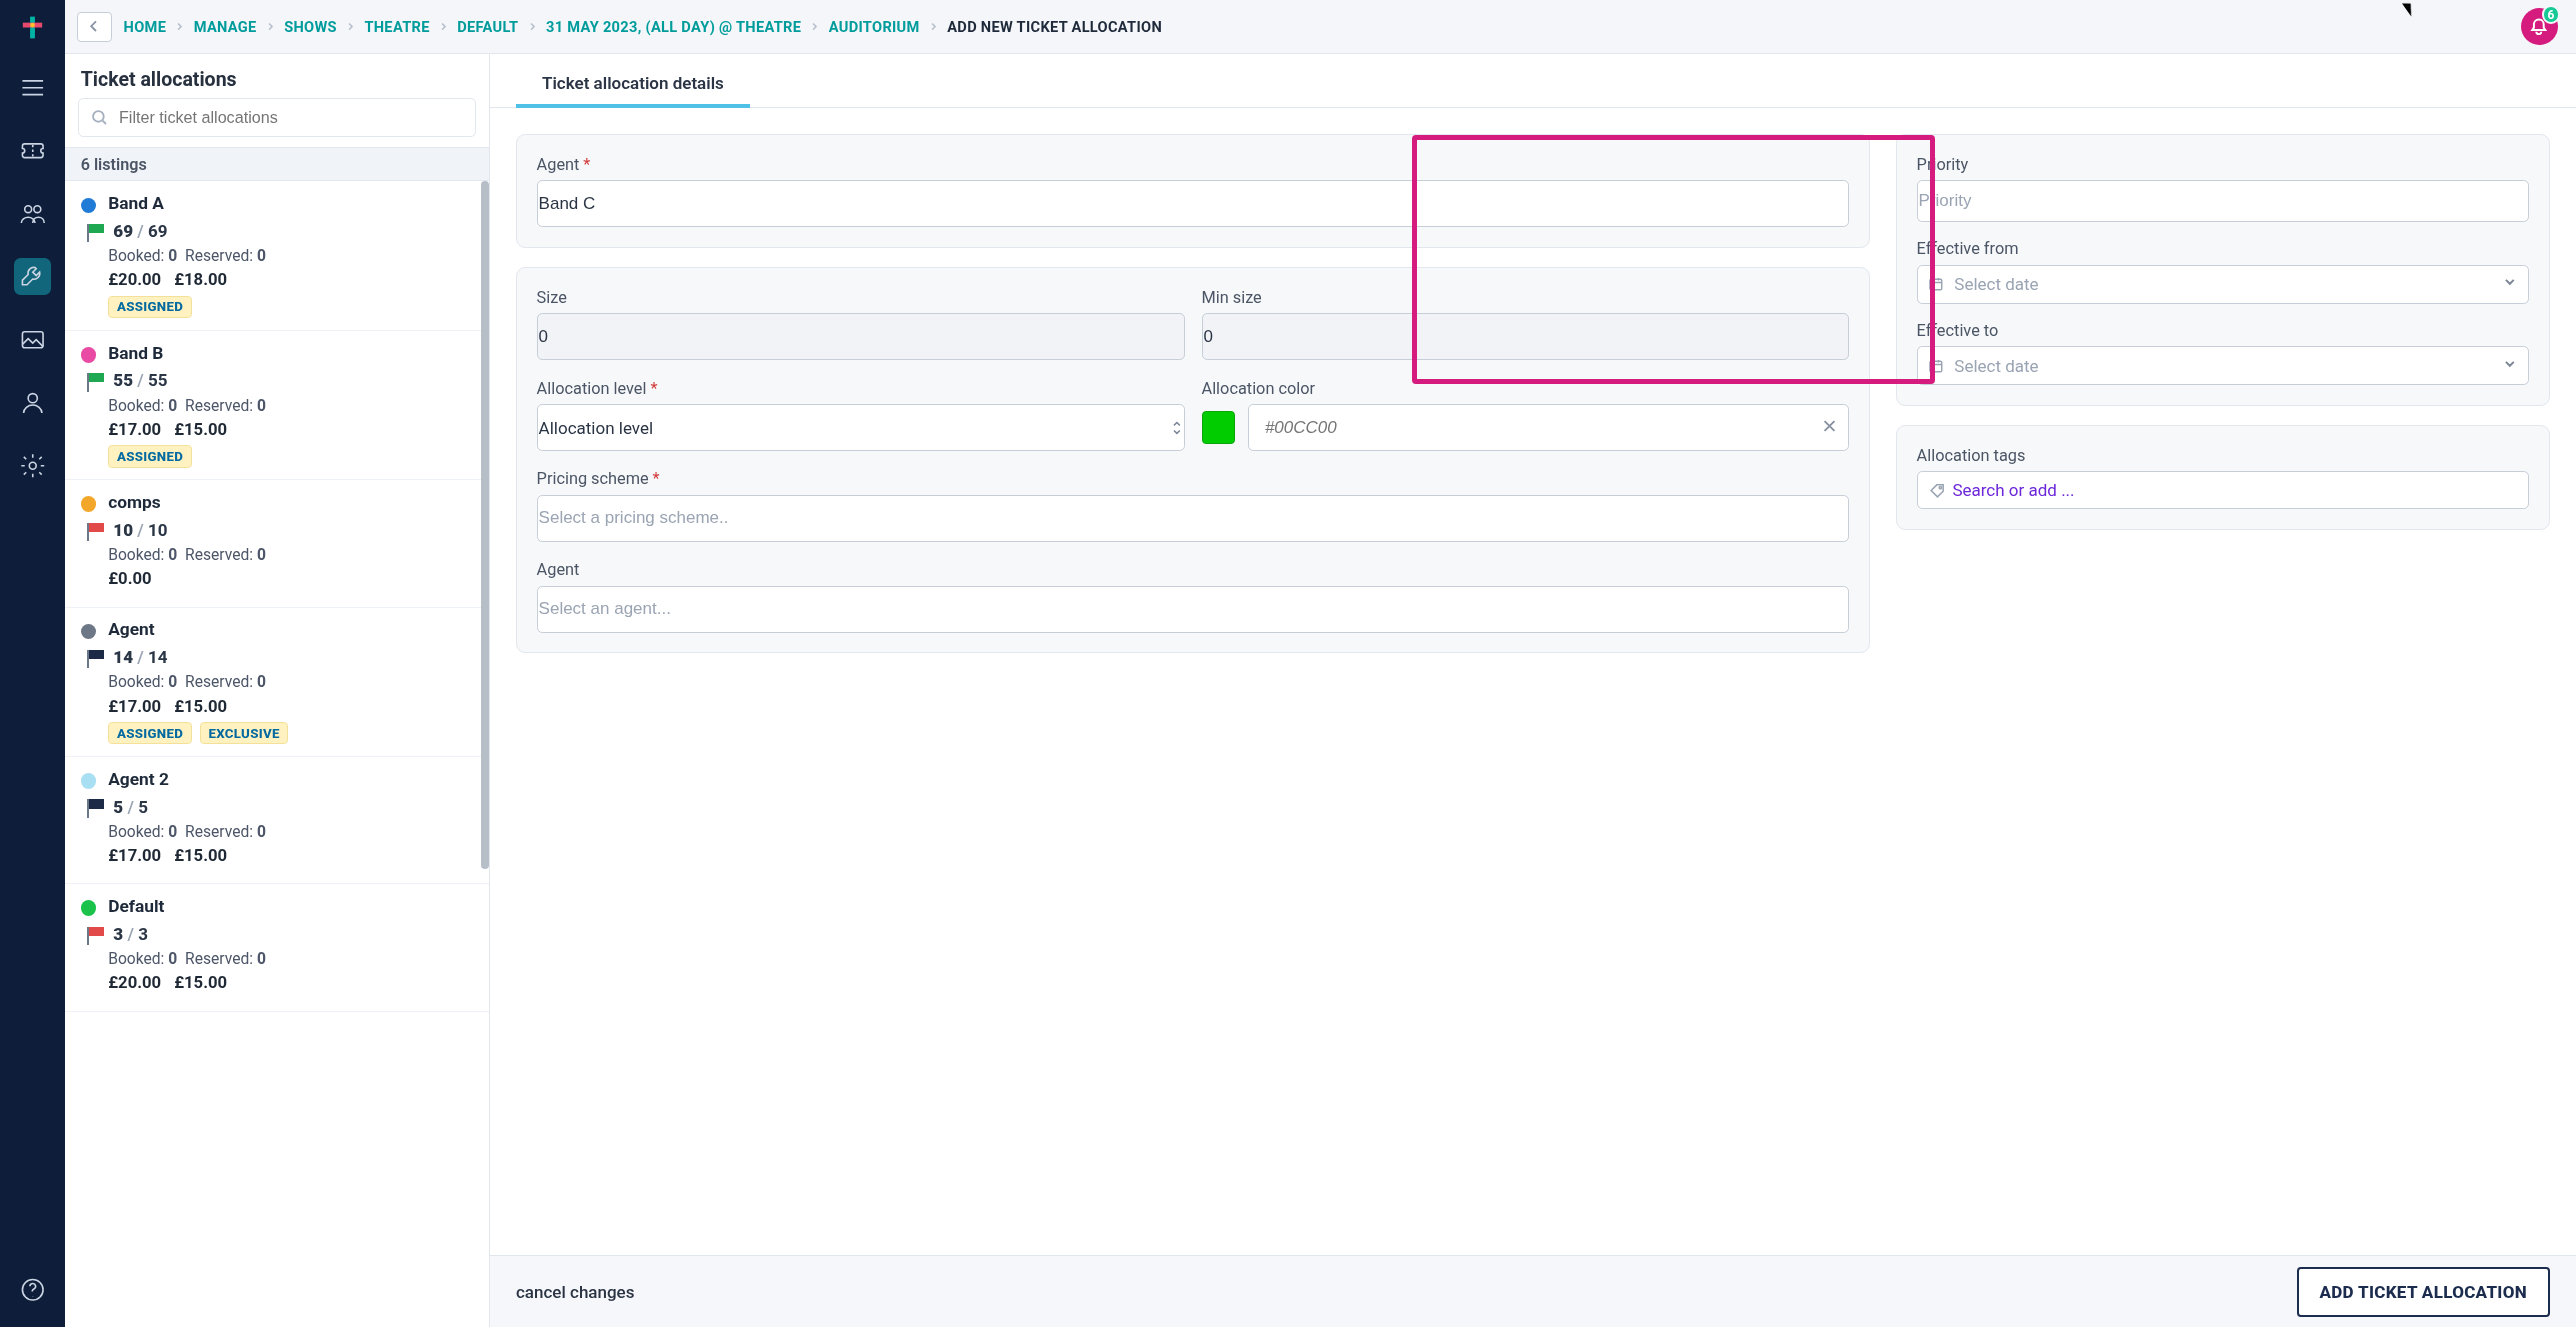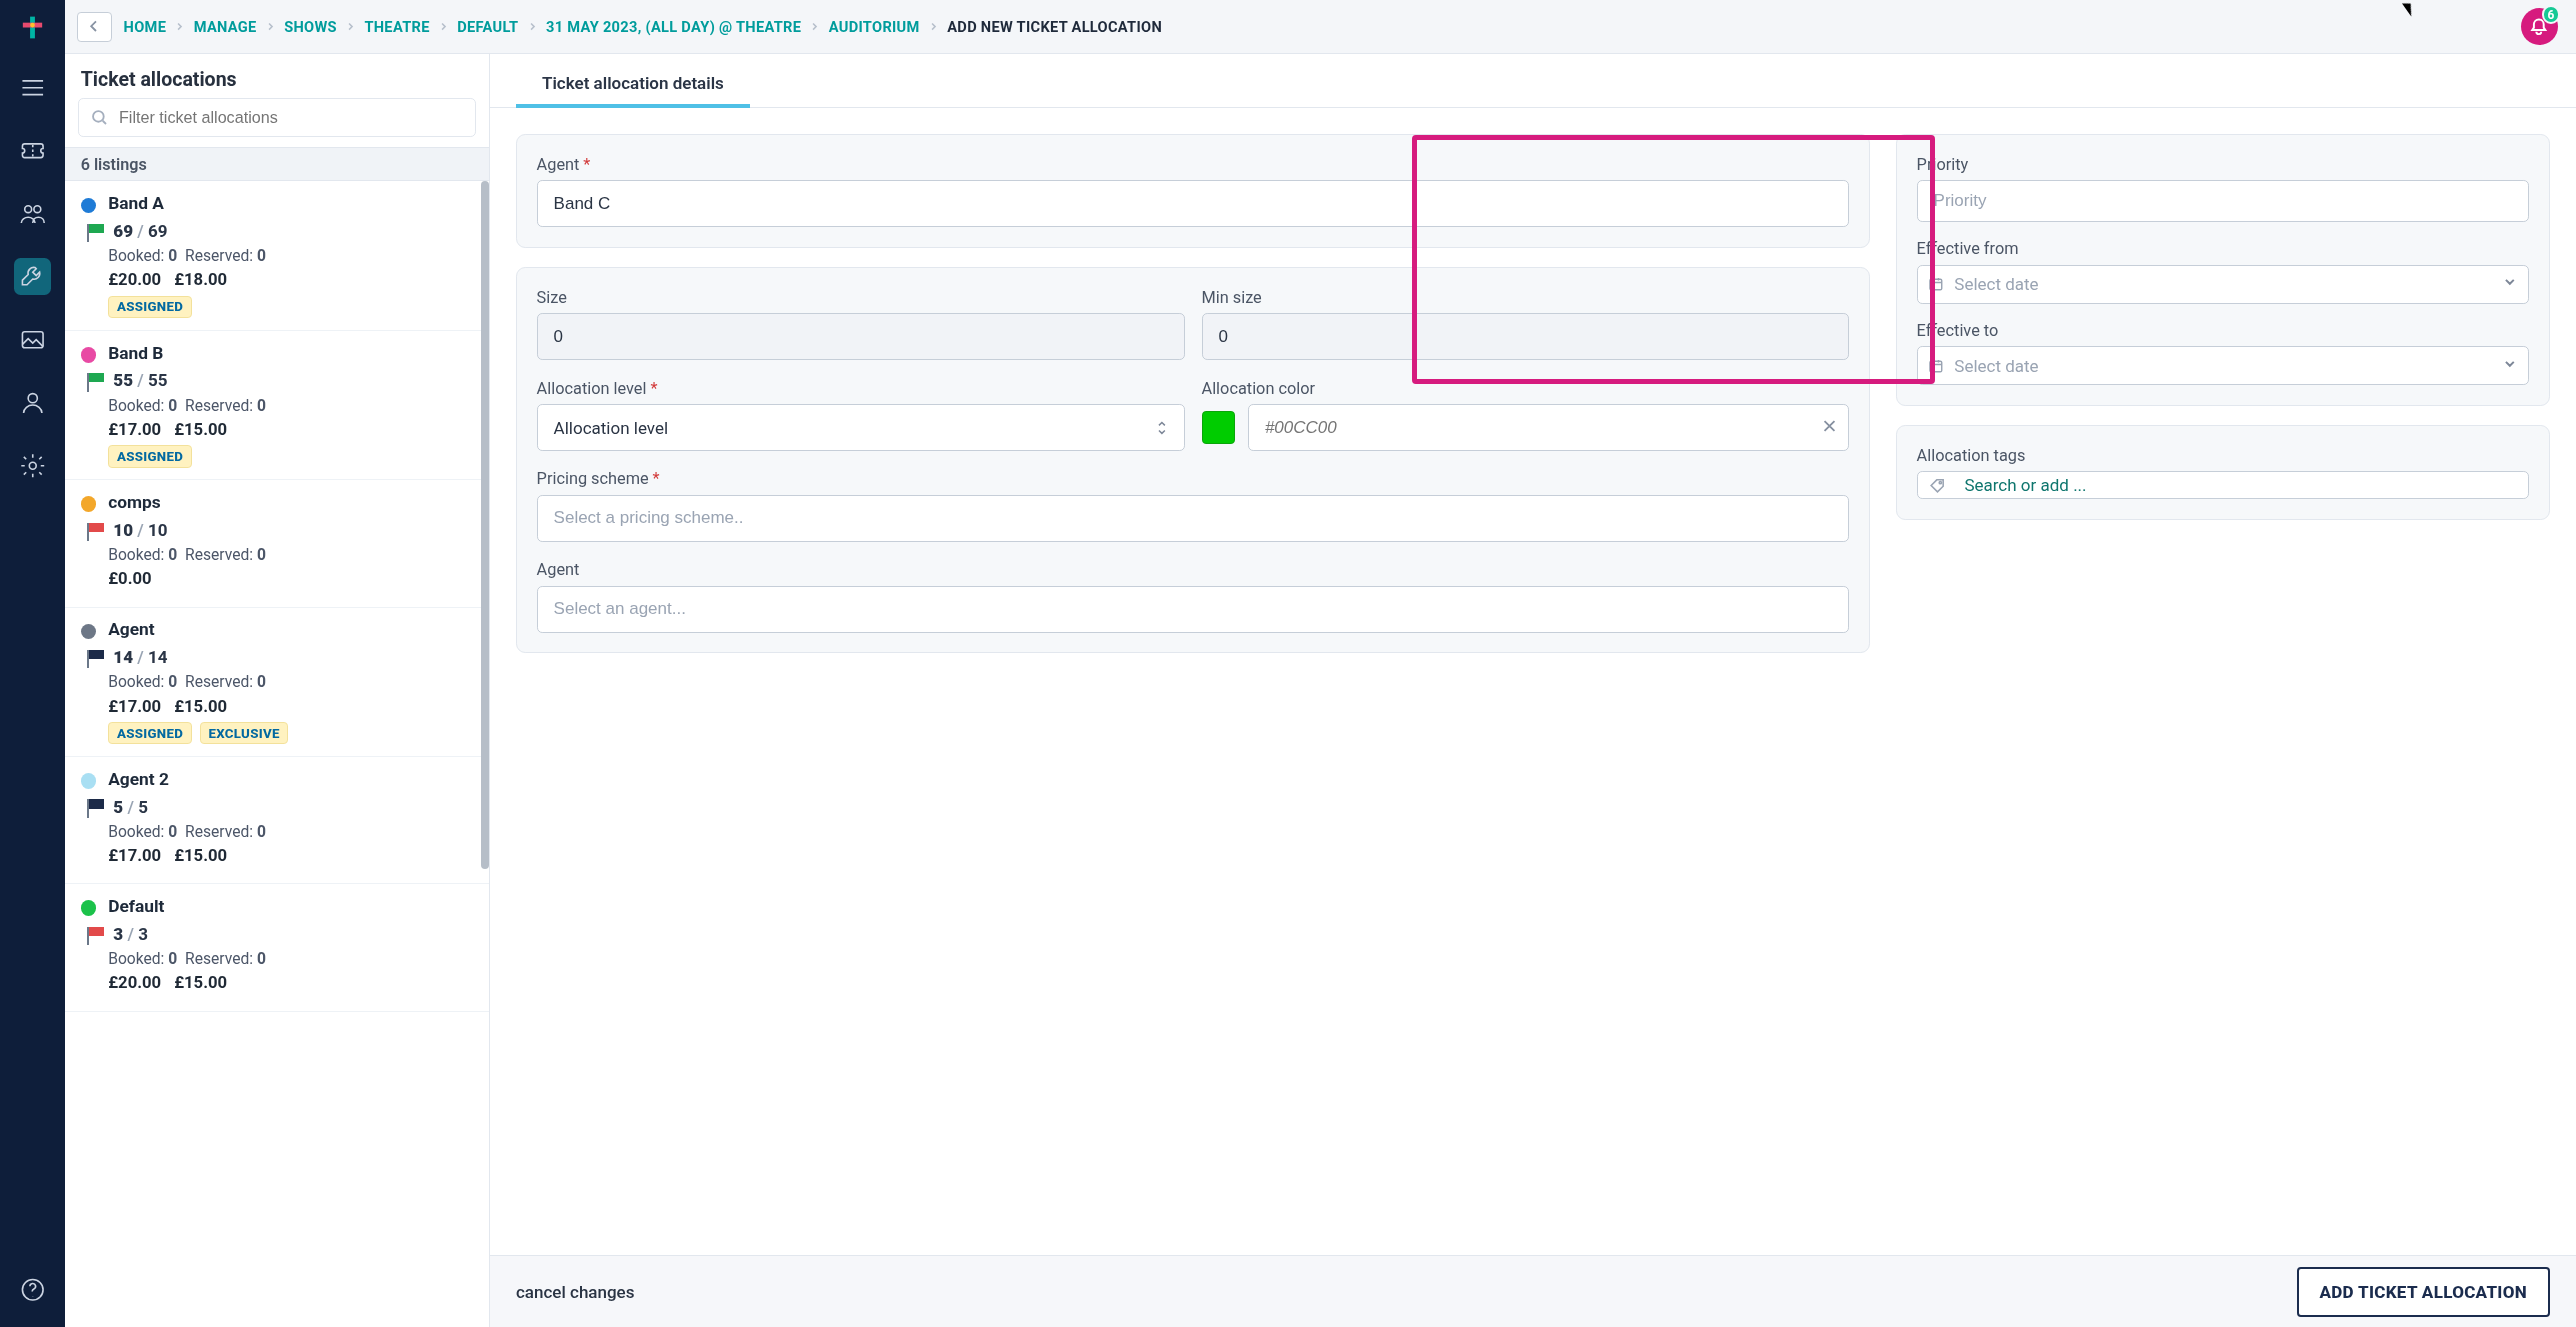--- a/index.html
+++ b/index.html
@@ -77,42 +77,42 @@
   .details{flex:1;display:flex;flex-direction:column;min-width:0;background:#fff;position:relative}
   .tabsbar{height:54px;border-bottom:1.3px solid var(--border);display:flex;align-items:flex-end;padding:0 26px}
   .tab{padding:0 26px 14.4px 26px;font-weight:600;color:#2b3546;position:relative}
   .tab.active::after{content:"";position:absolute;left:0;right:0;bottom:-1.3px;height:3.9px;background:var(--accent-cyan)}
   .formwrap{flex:1;overflow:auto;padding:26px 26px 118px 26px;display:flex;gap:26px}
   .leftcol{flex:1;min-width:0}
   .rightcol{width:654px;max-width:40%}
   .card{background:var(--panel);border:1.3px solid var(--border);border-radius:9.2px;padding:19.6px;margin-bottom:19.6px}
   .label{color:#4b5565;font-size:.96em;margin-bottom:6.5px}
   .req{color:#d23b3b;margin-left:3.9px}
-  .input,.select{width:100%;height:47px;border:1.3px solid var(--border-strong);border-radius:5.2px;background:#fff;padding:0 16px;font-size:1em;color:#2a3444}
+  .input,.select{width:100%;height:47px;border:1.3px solid var(--border-strong);border-radius:5.2px;background:#fff;padding:0 1px;font-size:1em;color:#2a3444}
   .input::placeholder{color:#9aa4b3}
   .select{display:flex;align-items:center;justify-content:space-between;color:#2a3444}
   .select .sel-ico{display:flex;flex-direction:column;gap:0px;color:#7d8798}
   .select .sel-ico svg{width:11.8px;height:7.8px;stroke:#7d8798;fill:none;stroke-width:3}
   .row2{display:flex;gap:17px}
   .row2 > div{flex:1}
   .togglecol{display:flex;flex-direction:column;gap:18.3px;align-items:flex-end;padding-right:3.9px;margin-top:19.6px}
   .togglerow .tlabel{color:#2a3444;margin-right:17px}
   .togglerow{display:flex;align-items:center;justify-content:flex-end;gap:6.5px}
   .toggle{width:64px;height:34px;border-radius:19.6px;background:var(--accent-cyan);position:relative;cursor:pointer}
   .toggle .knob{position:absolute;top:3.3px;right:3.3px;width:27.5px;height:27.5px;border-radius:50%;background:#fff;box-shadow:0 0.7px 1.3px rgba(0,0,0,.2)}
   .colorline{display:flex;align-items:center;gap:13px}
   .colorswatch{width:33px;height:33px;border-radius:3.9px;background:#00cc00;border:0.7px solid #0aa50a}
   .colorinput{flex:1;height:47px;border:1.3px solid var(--border-strong);border-radius:5.2px;background:#fff;padding:0 14.4px;display:flex;align-items:center;gap:10.5px;position:relative}
   .colorinput input{border:none;outline:none;flex:1;font-size:1em;background:transparent}
   .colorinput .clear{position:absolute;right:10.5px;top:50%;transform:translateY(-50%);cursor:pointer}
   .colorinput .clear svg{width:17px;height:17px;stroke:#8791a1;fill:none;stroke-width:2.6}
   .datepick{display:flex;align-items:center;gap:10.5px;height:39px;border:1.3px solid var(--border-strong);border-radius:5.2px;background:#fff;padding:0 10.5px;color:#9aa4b3}
   .datepick svg{width:15.7px;height:15.7px;stroke:#9aa4b3;fill:none;stroke-width:2.2}
   .datepick .chev{margin-left:auto}
-  .allotag{height:28px;border:1.3px solid var(--border-strong);border-radius:5.2px;background:#fff;display:flex;align-items:center;gap:18px;padding:0 11.8px;color:#0f766e}
+  .allotag{height:38px;border:1.3px solid var(--border-strong);border-radius:5.2px;background:#fff;display:flex;align-items:center;gap:6px;padding:0 11.8px;color:#6d28d9}
   .allotag svg{width:17px;height:17px;stroke:#9aa4b3;fill:none;stroke-width:2.2}
   
   .highlight{position:absolute;border:5.2px solid var(--pink);border-radius:3.9px;pointer-events:none}
   
   .footer{position:absolute;left:0;right:0;bottom:0;height:72px;background:#f6f7fa;border-top:1.3px solid var(--border);display:flex;align-items:center;justify-content:space-between;padding:0 26px}
   .footer .cancel{color:#2a3444;font-weight:500;cursor:pointer}
   .footer .cta{border:2.6px solid var(--primary);color:var(--primary);font-weight:800;letter-spacing:0.3px;padding:13px 21px;border-radius:3.9px;background:#fff;cursor:pointer}
   
   .cursor{position:fixed;top:0;left:2406px;width:0;height:0;border-left:7.8px solid black;border-top:5.2px solid transparent;border-bottom:11.8px solid transparent;transform:rotate(-35deg);z-index:9999}
 </style>

